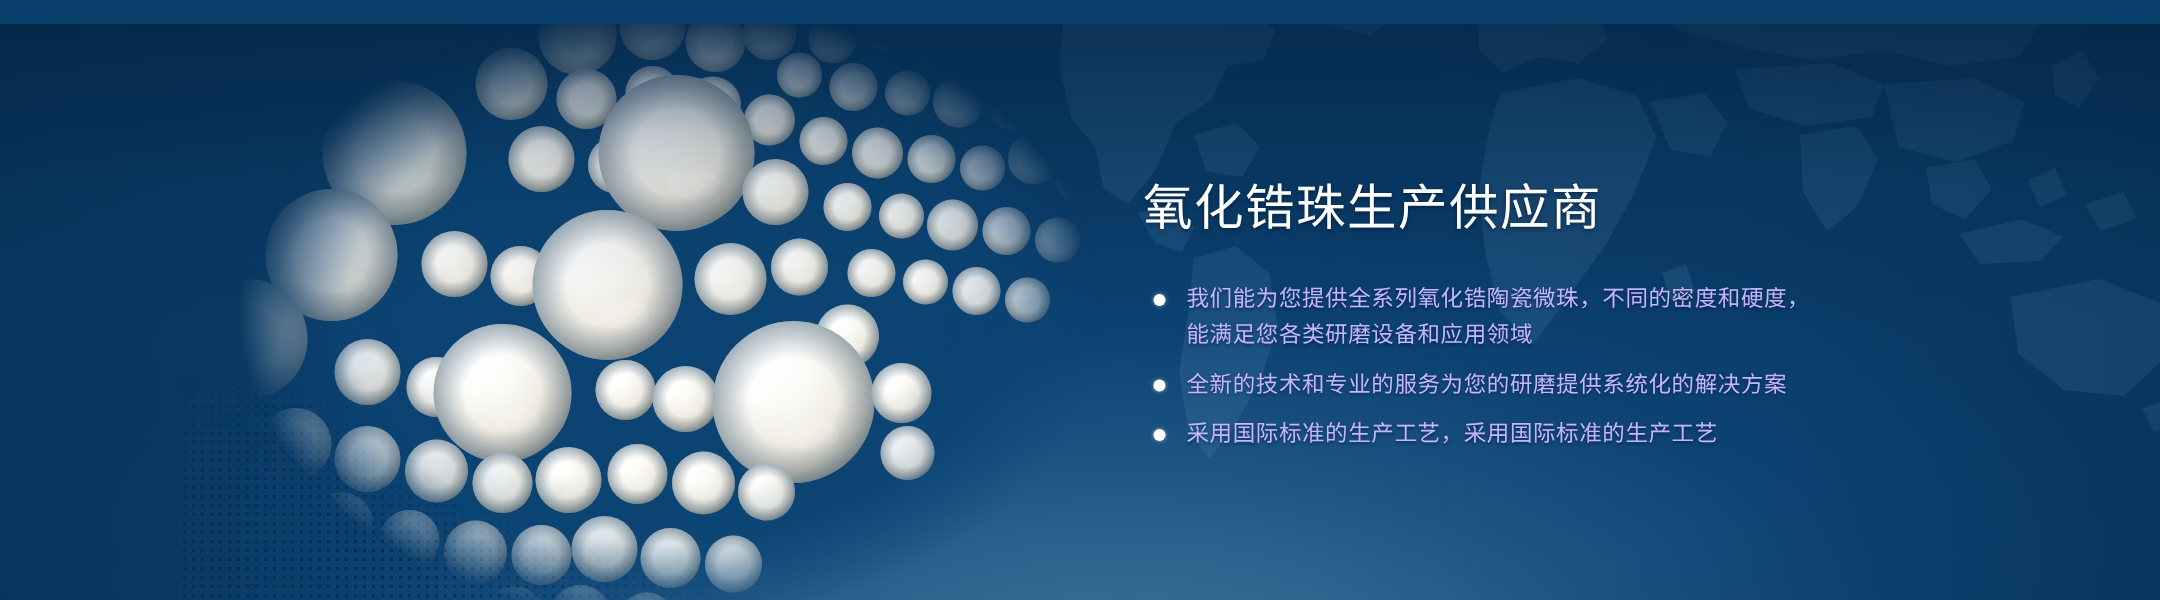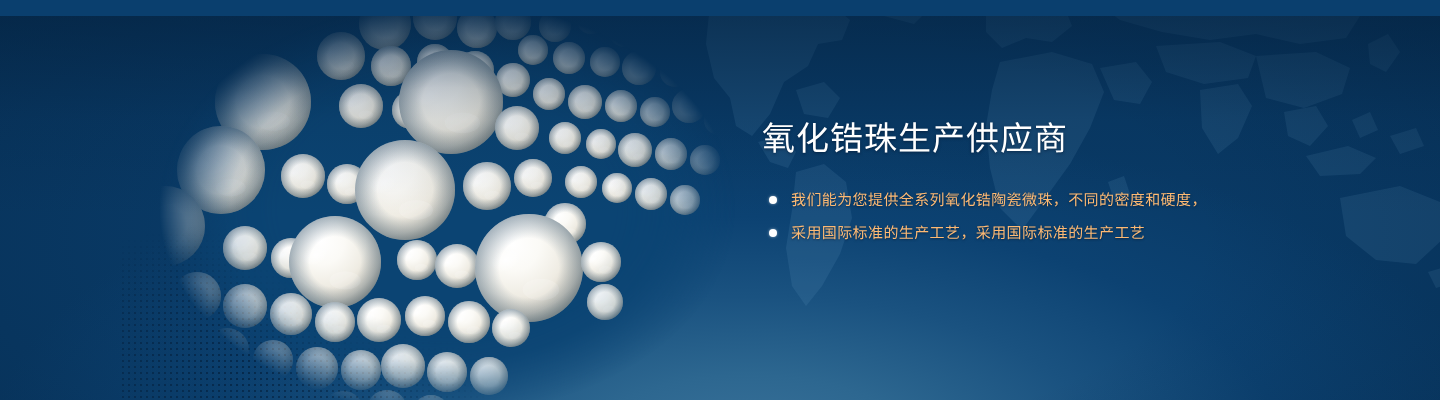--- a/index.html
+++ b/index.html
@@ -83,21 +83,21 @@
     white-space:nowrap;
   }
   .bullets{
     list-style:none;
     margin:0; padding:0;
   }
   .bullet{
     position:relative;
     padding-left:29px;
     margin-bottom:9px;
-    color:#fdba74;
+    color:#c4b5fd;
     font-size:15px;
     line-height:24px;
     letter-spacing:.4px;
     text-shadow:0 1px 2px rgba(0,16,38,.5);
   }
   .bullet:last-child{margin-bottom:0;}
   .dot{
     position:absolute;
     left:7px; top:8px;
     width:8px; height:8px;
@@ -288,22 +288,27 @@
 
   <div class="copy">
 
     <h1 class="headline">氧化锆珠生产供应商</h1>
 
     <ul class="bullets">
 
       <li class="bullet">
         <span class="dot"></span>
         <span class="bullet-line">我们能为您提供全系列氧化锆陶瓷微珠，不同的密度和硬度，</span>
+        <span class="bullet-line">能满足您各类研磨设备和应用领域</span>
       </li>
 
+      <li class="bullet">
+        <span class="dot"></span>
+        <span class="bullet-line">全新的技术和专业的服务为您的研磨提供系统化的解决方案</span>
+      </li>
 
       <li class="bullet">
         <span class="dot"></span>
         <span class="bullet-line">采用国际标准的生产工艺，采用国际标准的生产工艺</span>
       </li>
 
     </ul>
   </div>
 
 </div>

